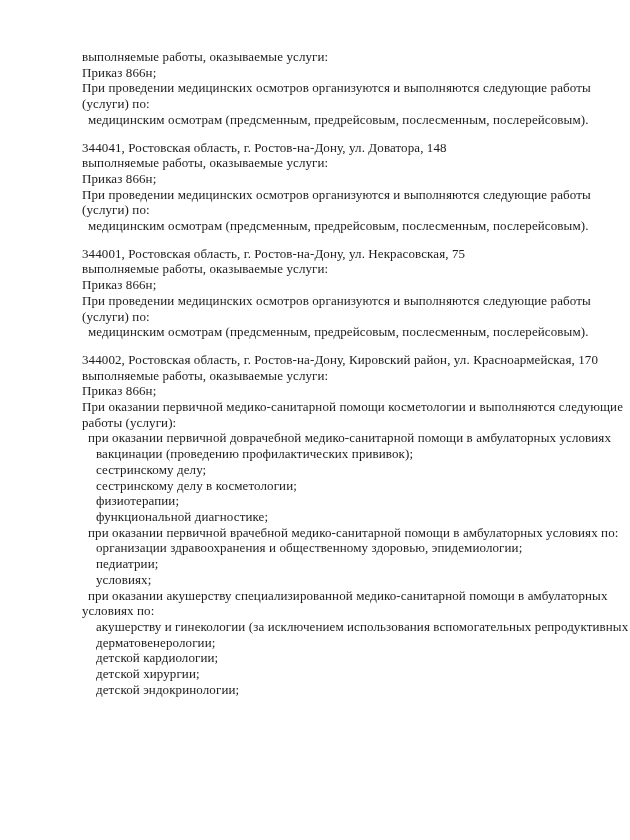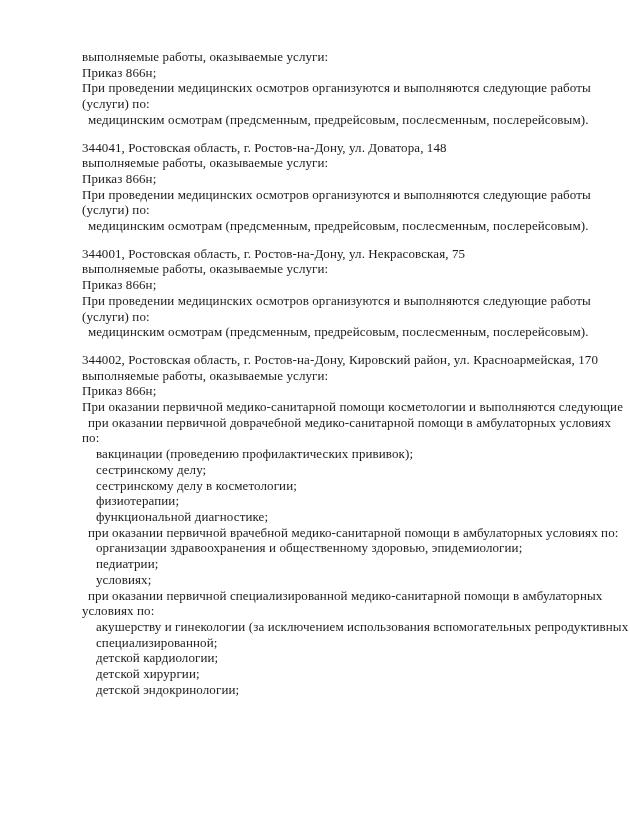--- a/index.html
+++ b/index.html
@@ -61,32 +61,32 @@
       <div class="line indent-0">выполняемые работы, оказываемые услуги:</div>
       <div class="line indent-0">Приказ 866н;</div>
       <div class="line indent-0">При проведении медицинских осмотров организуются и выполняются следующие работы</div>
       <div class="line indent-0">(услуги) по:</div>
       <div class="line indent-1">медицинским осмотрам (предсменным, предрейсовым, послесменным, послерейсовым).</div>
       <div class="section-gap"></div>
       <div class="line indent-0">344002, Ростовская область, г. Ростов-на-Дону, Кировский район, ул. Красноармейская, 170</div>
       <div class="line indent-0">выполняемые работы, оказываемые услуги:</div>
       <div class="line indent-0">Приказ 866н;</div>
       <div class="line indent-0">При оказании первичной медико-санитарной помощи косметологии и выполняются следующие</div>
+      <div class="line indent-0">работы (услуги):</div>
       <div class="line indent-1">при оказании первичной доврачебной медико-санитарной помощи в амбулаторных условиях</div>
-      <div class="line indent-0">по:</div>
       <div class="line indent-2">вакцинации (проведению профилактических прививок);</div>
       <div class="line indent-2">сестринскому делу;</div>
       <div class="line indent-2">сестринскому делу в косметологии;</div>
       <div class="line indent-2">физиотерапии;</div>
       <div class="line indent-2">функциональной диагностике;</div>
       <div class="line indent-1">при оказании первичной врачебной медико-санитарной помощи в амбулаторных условиях по:</div>
       <div class="line indent-2">организации здравоохранения и общественному здоровью, эпидемиологии;</div>
       <div class="line indent-2">педиатрии;</div>
       <div class="line indent-2">условиях;</div>
-      <div class="line indent-1">при оказании первичной специализированной медико-санитарной помощи в амбулаторных</div>
+      <div class="line indent-1">при оказании акушерству специализированной медико-санитарной помощи в амбулаторных</div>
       <div class="line indent-0">условиях по:</div>
       <div class="line indent-2">акушерству и гинекологии (за исключением использования вспомогательных репродуктивных</div>
-      <div class="line indent-2">специализированной;</div>
+      <div class="line indent-2">дерматовенерологии;</div>
       <div class="line indent-2">детской кардиологии;</div>
       <div class="line indent-2">детской хирургии;</div>
       <div class="line indent-2">детской эндокринологии;</div>
     </div>
 </div>
 
 </body></html>

